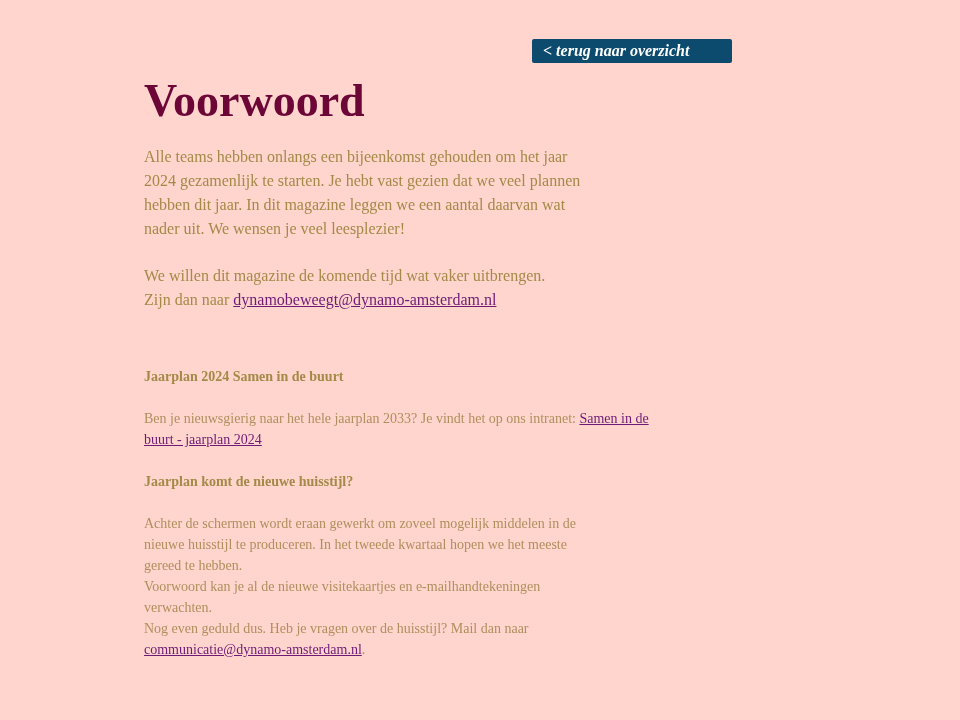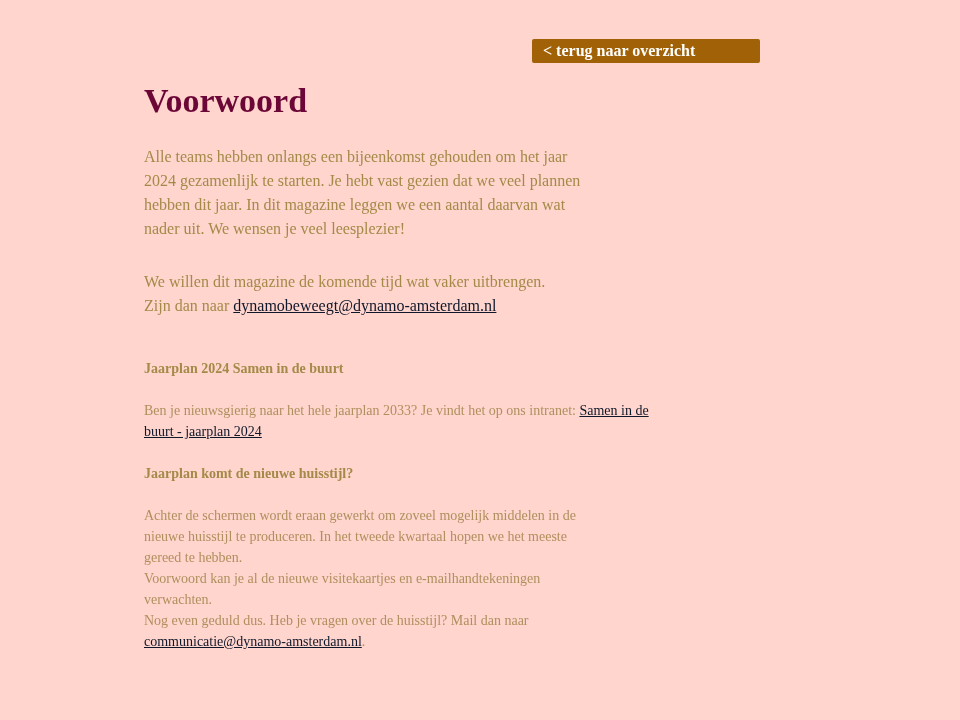--- a/index.html
+++ b/index.html
@@ -13,66 +13,68 @@
     }
     .page {
       position: relative;
       width: 960px;
       height: 720px;
     }
     .back-button {
       position: absolute;
       left: 532px;
       top: 39px;
-      width: 228px;
+      width: 200px;
       height: 24px;
-      background: #a16207;
+      background: #0c4a6e;
       border-radius: 2px;
       color: #ffffff;
       font-weight: bold;
       font-size: 16px;
       line-height: 24px;
       box-sizing: border-box;
       padding-left: 11px;
       cursor: pointer;
       white-space: nowrap;
+      font-style: italic;
     }
     .title {
       position: absolute;
       left: 144px;
       top: 70px;
       margin: 0;
-      font-size: 34px;
+      font-size: 46px;
       line-height: 62px;
       font-weight: bold;
       color: #6b0637;
     }
     .intro {
       position: absolute;
       left: 144px;
       top: 145px;
       width: 450px;
       font-size: 16px;
       line-height: 24px;
       font-weight: normal;
       color: #a48a48;
     }
     .intro p { margin: 0; }
-    .intro p + p { margin-top: 29px; }
+    .intro p + p { margin-top: 23px; }
     a {
-      color: #0f172a;
+      color: #701a75;
       text-decoration: underline;
     }
     .section {
       position: absolute;
       left: 144px;
       width: 520px;
       font-size: 14px;
       line-height: 21px;
       color: #b08f5e;
+      margin-top: 8px;
     }
     .section h2 {
       margin: 0;
       font-size: 14px;
       line-height: 21px;
       font-weight: bold;
       color: #a48a48;
     }
     .section p {
       margin: 21px 0 0 0;

